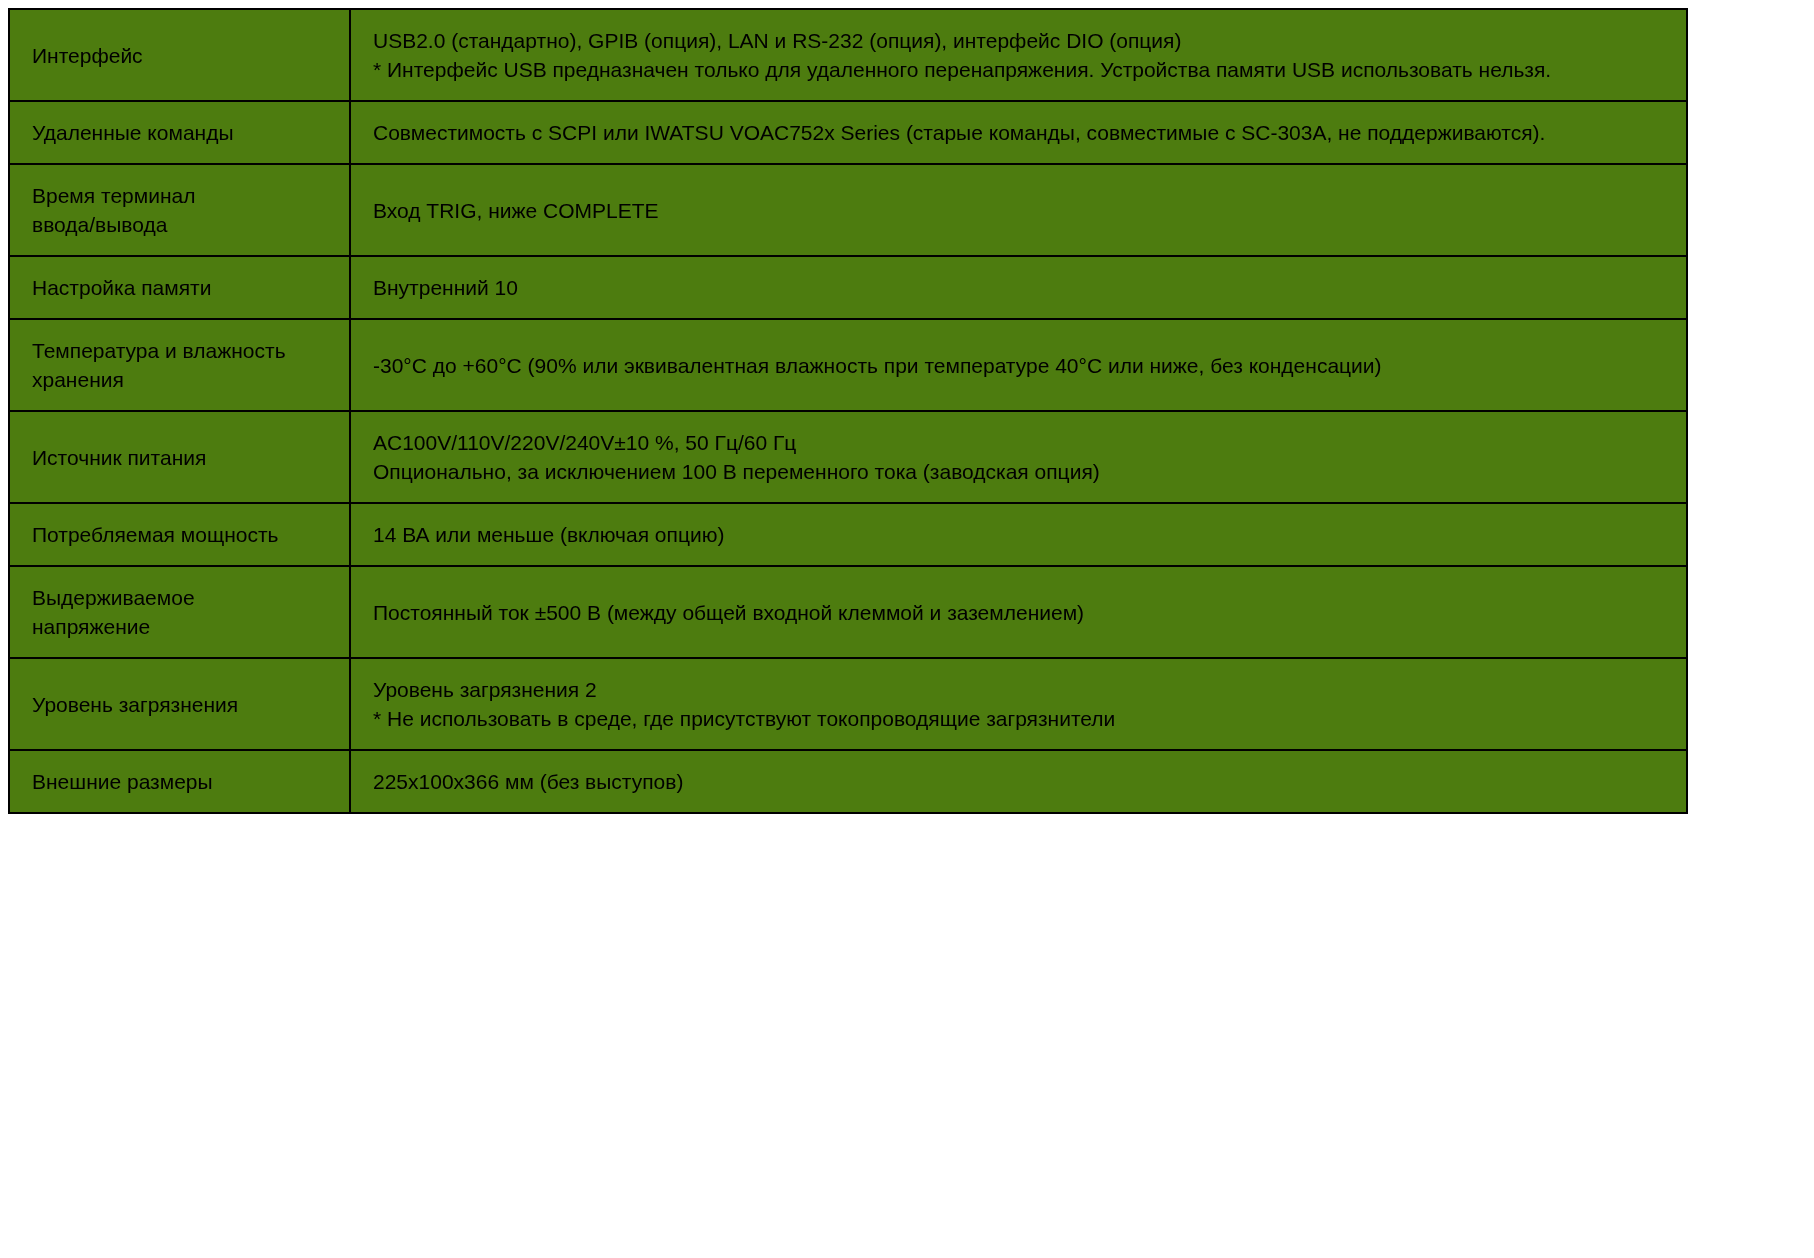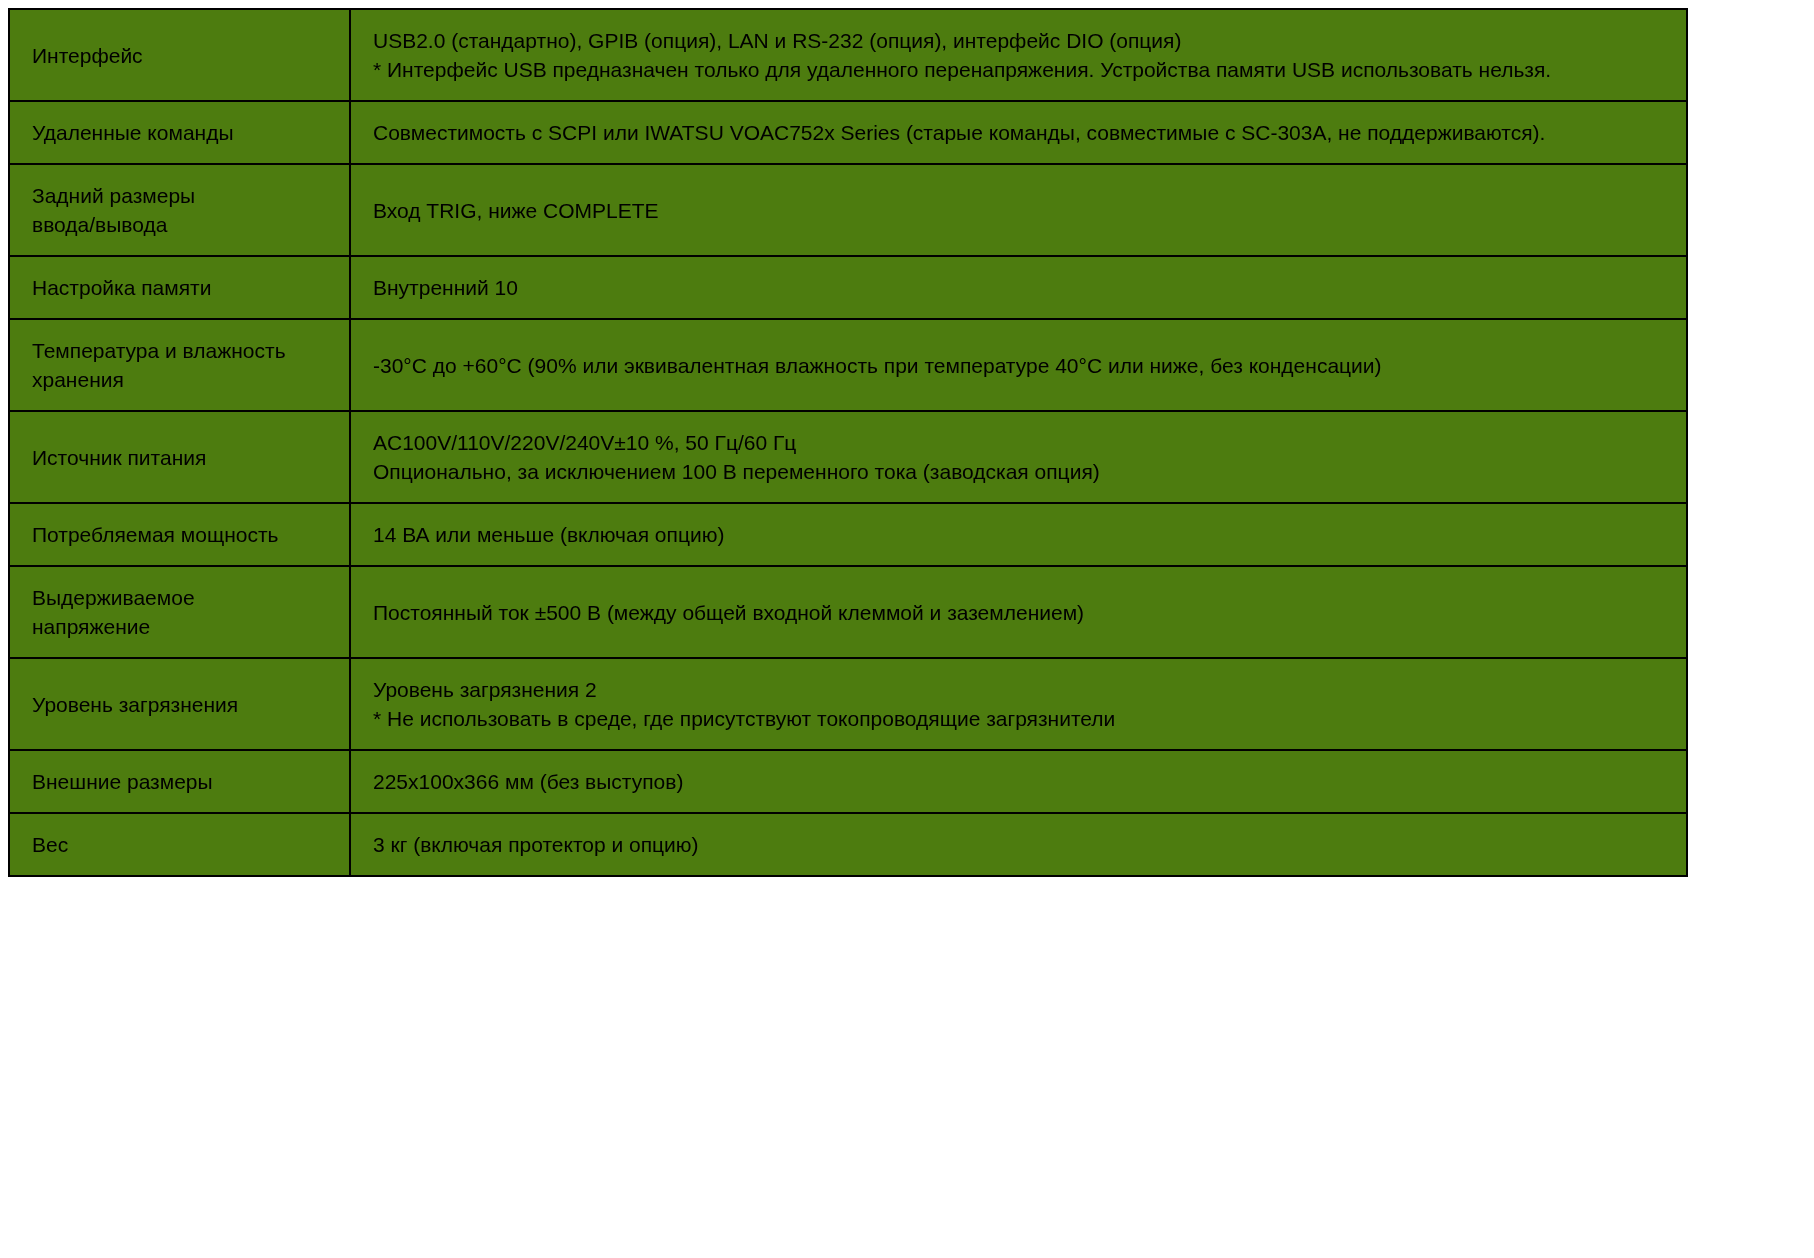--- a/index.html
+++ b/index.html
@@ -55,21 +55,21 @@
       <tr>
         <td class="label-cell">
           <div class="cell-line">Удаленные команды</div>
         </td>
         <td class="value-cell">
           <div class="cell-line">Совместимость с SCPI или IWATSU VOAC752x Series (старые команды, совместимые с SC-303A, не поддерживаются).</div>
         </td>
       </tr>
       <tr>
         <td class="label-cell">
-          <div class="cell-line">Задний размеры</div>
+          <div class="cell-line">Время терминал</div>
           <div class="cell-line">ввода/вывода</div>
         </td>
         <td class="value-cell">
           <div class="cell-line">Вход TRIG, ниже COMPLETE</div>
         </td>
       </tr>
       <tr>
         <td class="label-cell">
           <div class="cell-line">Настройка памяти</div>
         </td>
@@ -122,22 +122,14 @@
         </td>
       </tr>
       <tr>
         <td class="label-cell">
           <div class="cell-line">Внешние размеры</div>
         </td>
         <td class="value-cell">
           <div class="cell-line">225x100x366 мм (без выступов)</div>
         </td>
       </tr>
-      <tr>
-        <td class="label-cell">
-          <div class="cell-line">Вес</div>
-        </td>
-        <td class="value-cell">
-          <div class="cell-line">3 кг (включая протектор и опцию)</div>
-        </td>
-      </tr>
     </tbody>
 </table>
 
 </body></html>

